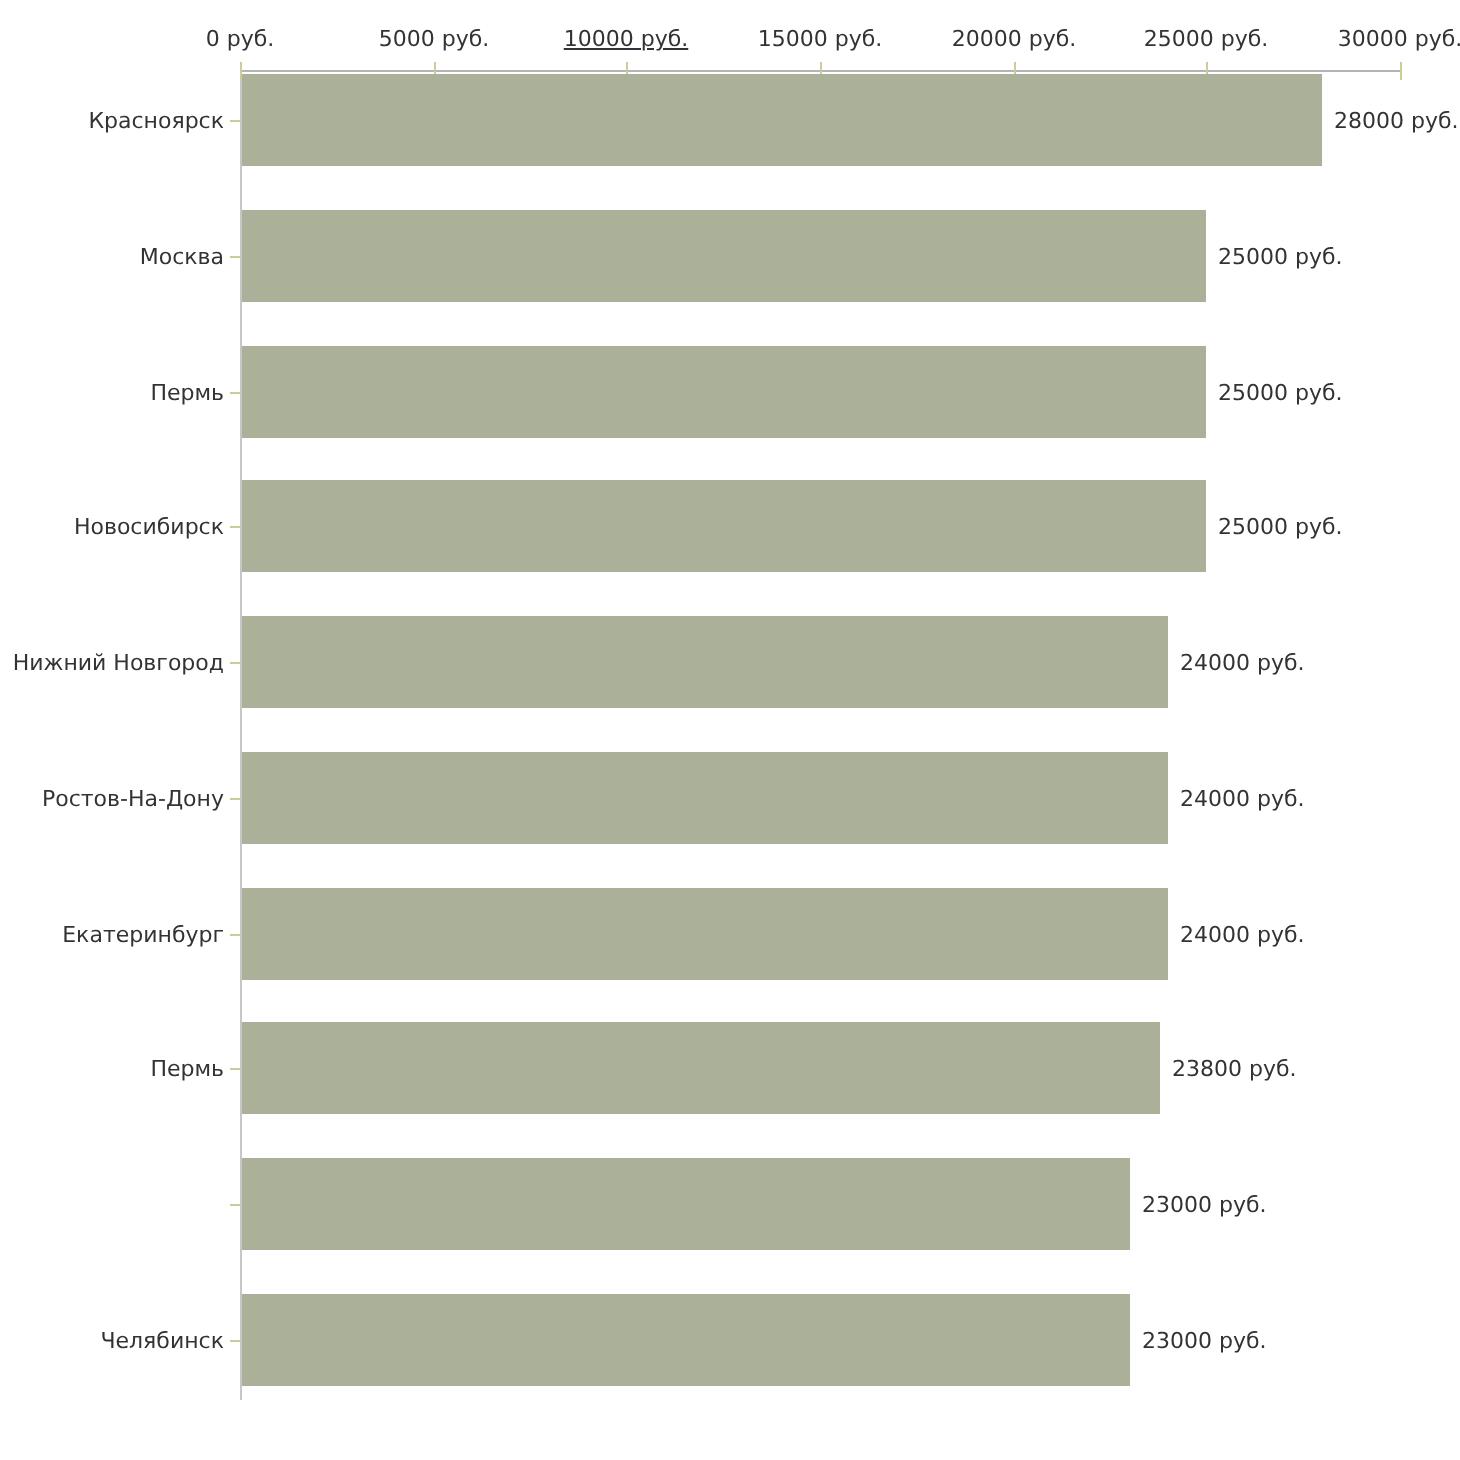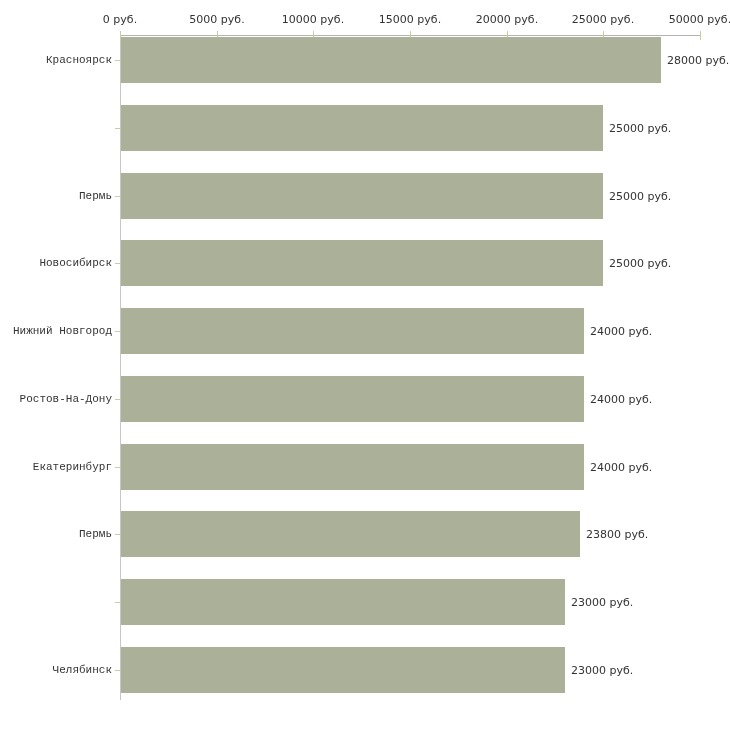--- a/index.html
+++ b/index.html
@@ -47,21 +47,20 @@
   }
   .category-label {
     position: absolute;
     left: 0;
     width: 112px;
     height: 100%;
     display: flex;
     align-items: center;
     justify-content: flex-end;
     white-space: nowrap;
-    font-family: Liberation Mono, monospace;
   }
   .category-tick-mark {
     position: absolute;
     width: 5px;
     height: 1px;
     left: 115px;
     top: 50%;
   }
   .bar {
     position: absolute;
@@ -81,39 +80,40 @@
 <body>
 
 <div class="chart">
   <div class="x-axis-line" style="left: 120px; top: 35px; width: 581px; background: rgb(179, 179, 179);"></div>
   <div class="y-axis-line" style="left: 120px; top: 35px; height: 665px; background: rgb(198, 198, 198);"></div>
   <div id="x-axis">
       <div class="x-tick-label" style="left: 120px; top: 13px;">0 руб.</div>
       <div class="x-tick-mark" style="left: 120px; top: 31px; background: rgb(204, 204, 153);"></div>
       <div class="x-tick-label" style="left: 217px; top: 13px;">5000 руб.</div>
       <div class="x-tick-mark" style="left: 217px; top: 31px; background: rgb(204, 204, 153);"></div>
-      <div class="x-tick-label" style="left: 313px; top: 13px;">10000 руб.</div>
+      <div class="x-tick-label" style="left: 313px; top: 13px; text-decoration: underline;">10000 руб.</div>
       <div class="x-tick-mark" style="left: 313px; top: 31px; background: rgb(204, 204, 153);"></div>
       <div class="x-tick-label" style="left: 410px; top: 13px; text-align: right;">15000 руб.</div>
       <div class="x-tick-mark" style="left: 410px; top: 31px; background: rgb(204, 204, 153);"></div>
       <div class="x-tick-label" style="left: 507px; top: 13px;">20000 руб.</div>
       <div class="x-tick-mark" style="left: 507px; top: 31px; background: rgb(204, 204, 153);"></div>
       <div class="x-tick-label" style="left: 603px; top: 13px;">25000 руб.</div>
       <div class="x-tick-mark" style="left: 603px; top: 31px; background: rgb(204, 204, 153);"></div>
-      <div class="x-tick-label" style="left: 700px; top: 13px;">50000 руб.</div>
+      <div class="x-tick-label" style="left: 700px; top: 13px;">30000 руб.</div>
       <div class="x-tick-mark" style="left: 700px; top: 31px; background: rgb(204, 204, 153);"></div>
     </div>
   <div id="plot-area">
       <div class="bar-row" style="top: 37px; height: 46px;">
         <div class="category-label">Красноярск</div>
         <div class="category-tick-mark" style="background: rgb(204, 204, 153);"></div>
         <div class="bar" style="left: 121px; width: 540px; background: rgb(171, 176, 152);"></div>
         <div class="value-label" style="left: 667px;">28000 руб.</div>
       </div>
       <div class="bar-row" style="top: 105px; height: 46px;">
+        <div class="category-label">Москва</div>
         <div class="category-tick-mark" style="background: rgb(204, 204, 153);"></div>
         <div class="bar" style="left: 121px; width: 482px; background: rgb(171, 176, 152);"></div>
         <div class="value-label" style="left: 609px;">25000 руб.</div>
       </div>
       <div class="bar-row" style="top: 173px; height: 46px;">
         <div class="category-label">Пермь</div>
         <div class="category-tick-mark" style="background: rgb(204, 204, 153);"></div>
         <div class="bar" style="left: 121px; width: 482px; background: rgb(171, 176, 152);"></div>
         <div class="value-label" style="left: 609px;">25000 руб.</div>
       </div>

